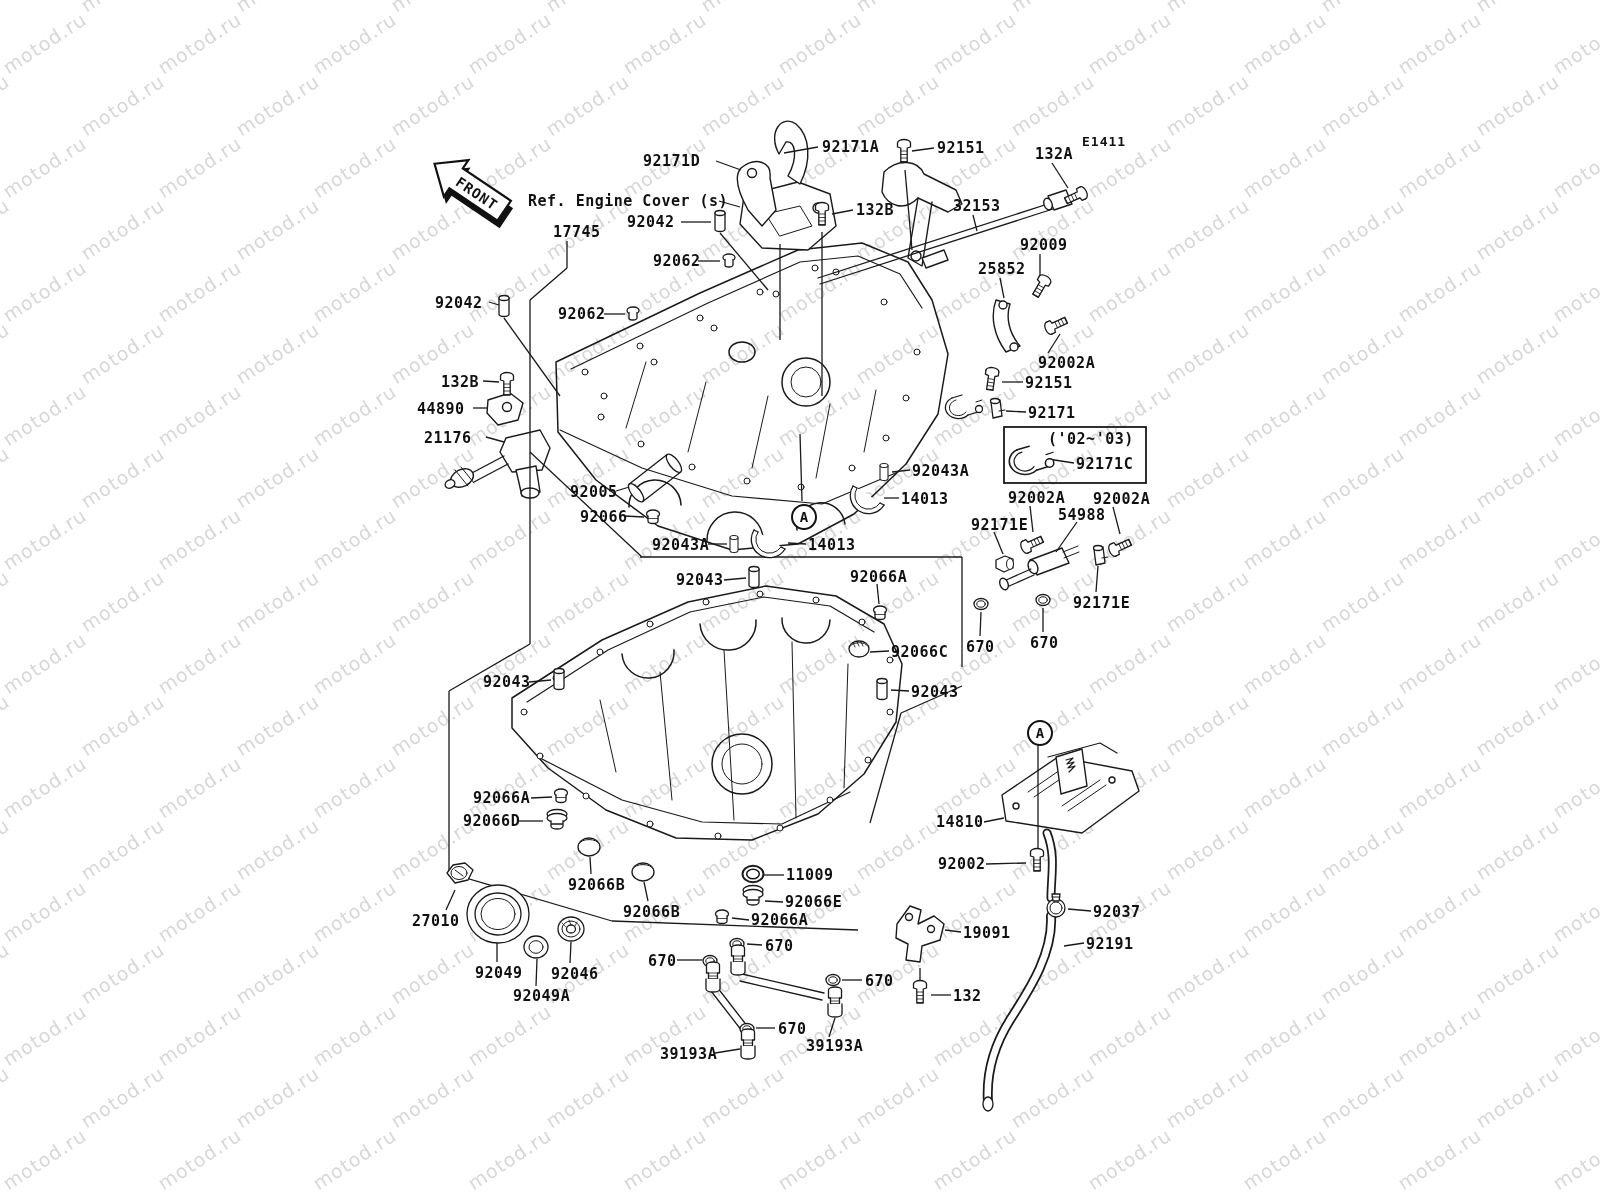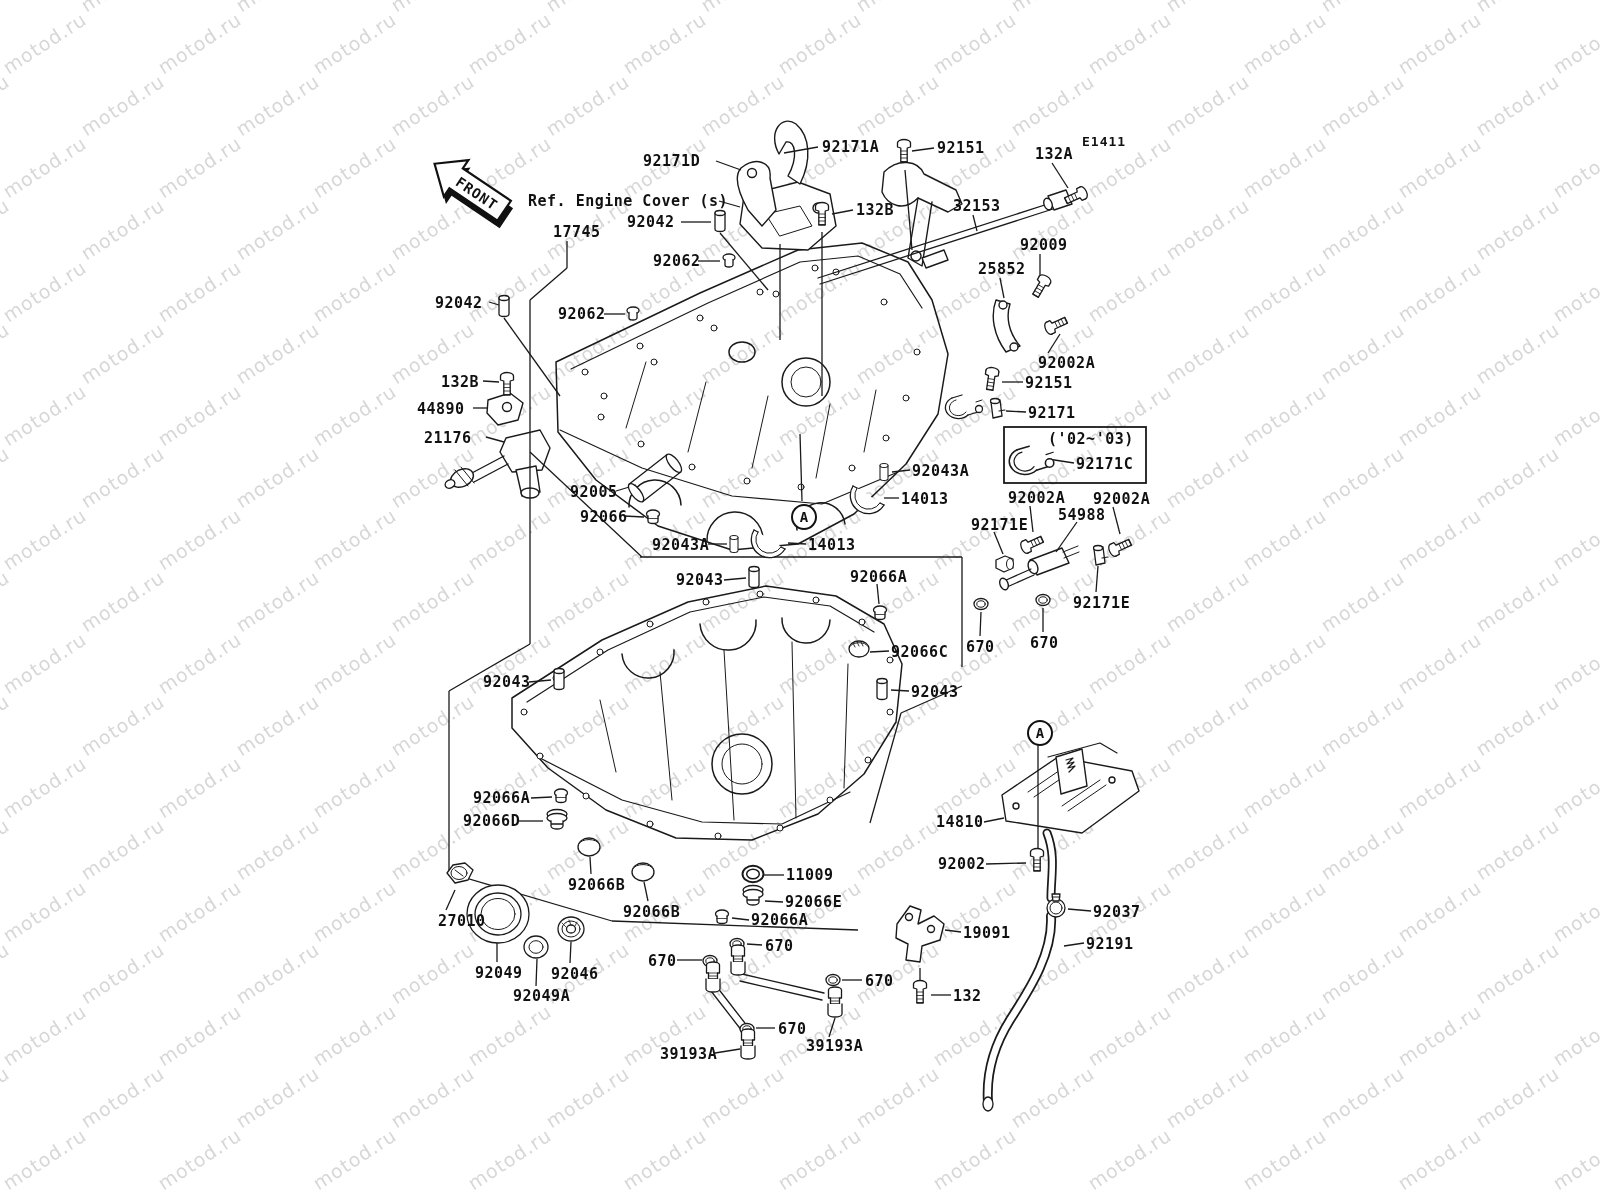--- a/index.html
+++ b/index.html
@@ -677,21 +677,21 @@
       <div class="lbl" style="left: 911px; top: 683px;">92043</div>
       <div class="lbl" style="left: 473px; top: 789px;">92066A</div>
       <div class="lbl" style="left: 463px; top: 812px;">92066D</div>
       <div class="lbl" style="left: 936px; top: 813px;">14810</div>
       <div class="lbl" style="left: 938px; top: 855px;">92002</div>
       <div class="lbl" style="left: 786px; top: 866px;">11009</div>
       <div class="lbl" style="left: 785px; top: 893px;">92066E</div>
       <div class="lbl" style="left: 751px; top: 911px;">92066A</div>
       <div class="lbl" style="left: 568px; top: 876px;">92066B</div>
       <div class="lbl" style="left: 623px; top: 903px;">92066B</div>
-      <div class="lbl" style="left: 438px; top: 912px;">27010</div>
+      <div class="lbl" style="left: 412px; top: 912px;">27010</div>
       <div class="lbl" style="left: 475px; top: 964px;">92049</div>
       <div class="lbl" style="left: 551px; top: 965px;">92046</div>
       <div class="lbl" style="left: 513px; top: 987px;">92049A</div>
       <div class="lbl" style="left: 1093px; top: 903px;">92037</div>
       <div class="lbl" style="left: 963px; top: 924px;">19091</div>
       <div class="lbl" style="left: 1086px; top: 935px;">92191</div>
       <div class="lbl" style="left: 953px; top: 987px;">132</div>
       <div class="lbl" style="left: 648px; top: 952px;">670</div>
       <div class="lbl" style="left: 765px; top: 937px;">670</div>
       <div class="lbl" style="left: 865px; top: 972px;">670</div>

